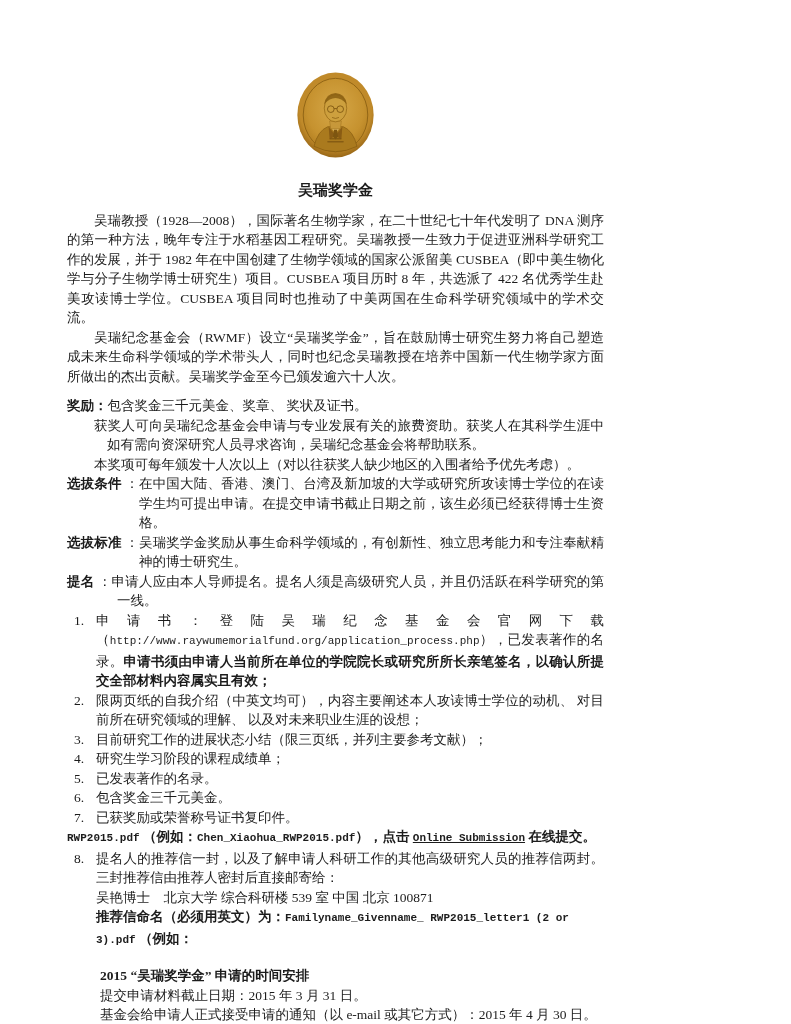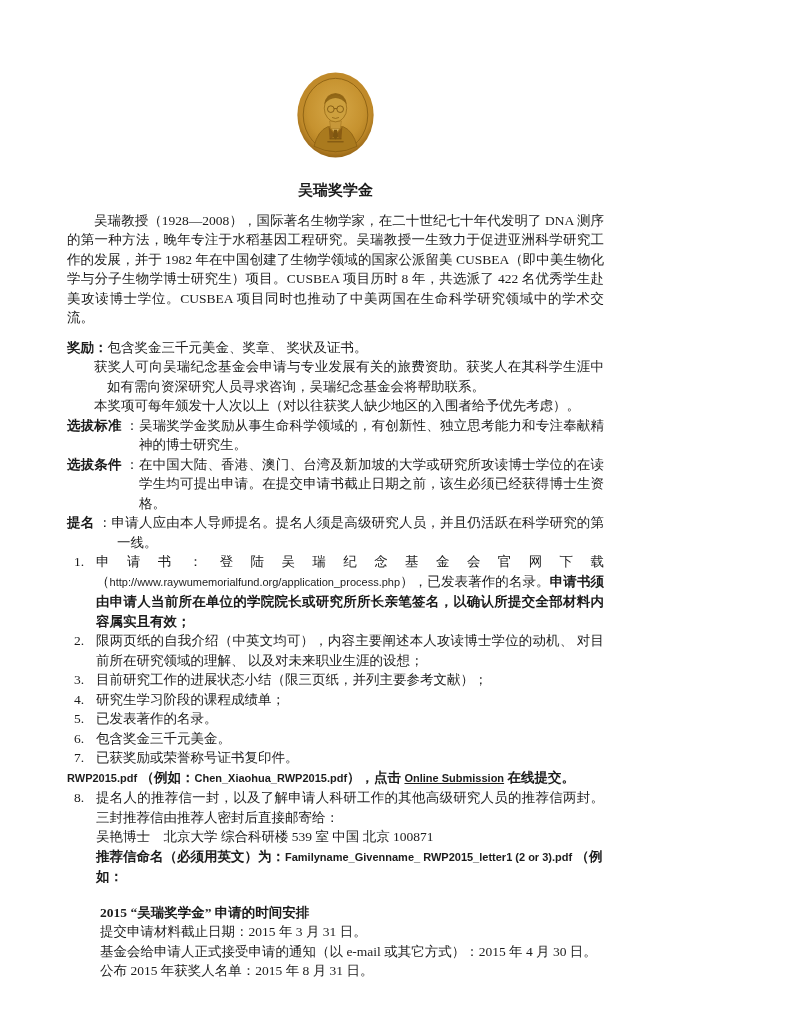--- a/index.html
+++ b/index.html
@@ -12,21 +12,21 @@
     padding: 72px 66px 0 67px;
     overflow: hidden;
     font-family: "Liberation Serif", "DejaVu Serif", serif;
     color: #1c1c1c;
     font-size: 13.5px;
     line-height: 19.5px;
   }
   p { margin: 0; }
   .b { font-weight: bold; }
   .u { text-decoration: underline; }
-  .mono { font-family: Liberation Sans, sans-serif; font-size: 11px; }
+  .mono { font-family: Liberation Mono, monospace; font-size: 11px; }
   .link { color: #0000dd; }
   .medal-wrap { text-align: center; margin-bottom: 14px; }
   .medal { width: 79px; height: 88px; display: inline-block; }
   .doc-title {
     text-align: center; font-weight: bold; font-size: 15px;
     margin: 0 0 11px 0; line-height: 20px;
   }
   .para { text-indent: 2em; text-align: justify; }
   .sec-gap { height: 10px; }
   .award-line { text-align: justify; }
@@ -87,29 +87,30 @@
       <path d="M36.5 46.5 Q40 48.5 43.5 46.5" fill="none" stroke="#8a5f12" stroke-width="0.8"></path>
 
       <rect x="34" y="67.5" width="12" height="1.5" rx="0.75" fill="#7d5510" opacity="0.8"></rect>
       <rect x="31.5" y="70.5" width="17" height="1.5" rx="0.75" fill="#7d5510" opacity="0.8"></rect>
     </svg>
   </div>
 
   <h1 class="doc-title">吴瑞奖学金</h1>
 
   <p class="para">吴瑞教授（1928—2008），国际著名生物学家，在二十世纪七十年代发明了 DNA 测序的第一种方法，晚年专注于水稻基因工程研究。吴瑞教授一生致力于促进亚洲科学研究工作的发展，并于 1982 年在中国创建了生物学领域的国家公派留美 CUSBEA（即中美生物化学与分子生物学博士研究生）项目。CUSBEA 项目历时 8 年，共选派了 422 名优秀学生赴美攻读博士学位。CUSBEA 项目同时也推动了中美两国在生命科学研究领域中的学术交流。</p>
+  <p class="para">吴瑞纪念基金会（RWMF）设立“吴瑞奖学金”，旨在鼓励博士研究生努力将自己塑造成未来生命科学领域的学术带头人，同时也纪念吴瑞教授在培养中国新一代生物学家方面所做出的杰出贡献。吴瑞奖学金至今已颁发逾六十人次。</p>
 
   <div class="sec-gap"></div>
 
   <p class="award-line"><span class="b">奖励：</span><span>包含奖金三千元美金、奖章、 奖状及证书。</span></p>
   <p class="award-sub1">获奖人可向吴瑞纪念基金会申请与专业发展有关的旅费资助。获奖人在其科学生涯中如有需向资深研究人员寻求咨询，吴瑞纪念基金会将帮助联系。</p>
   <p class="award-sub2">本奖项可每年颁发十人次以上（对以往获奖人缺少地区的入围者给予优先考虑）。</p>
 
+  <p class="hang"><span class="b">选拔条件</span><span> ：在中国大陆、香港、澳门、台湾及新加坡的大学或研究所攻读博士学位的在读学生均可提出申请。在提交申请书截止日期之前，该生必须已经获得博士生资格。</span></p>
   <p class="hang"><span class="b">选拔标准</span><span> ：吴瑞奖学金奖励从事生命科学领域的，有创新性、独立思考能力和专注奉献精神的博士研究生。</span></p>
-  <p class="hang"><span class="b">选拔条件</span><span> ：在中国大陆、香港、澳门、台湾及新加坡的大学或研究所攻读博士学位的在读学生均可提出申请。在提交申请书截止日期之前，该生必须已经获得博士生资格。</span></p>
   <p class="hang-sm"><span class="b">提名 </span><span>：申请人应由本人导师提名。提名人须是高级研究人员，并且仍活跃在科学研究的第一线。</span></p>
 
   <div>
     <div class="list-item">
       <span class="num">1.</span>
       <span><span>申请书：登陆吴瑞纪念基金会官网下载（</span><span class="mono">http://www.raywumemorialfund.org/application_process.php</span><span>），已发表著作的名录。</span><span class="b">申请书须由申请人当前所在单位的学院院长或研究所所长亲笔签名，以确认所提交全部材料内容属实且有效；</span></span>
     </div>
     <div class="list-item">
       <span class="num">2.</span>
       <span><span>限两页纸的自我介绍（中英文均可），内容主要阐述本人攻读博士学位的动机、 对目前所在研究领域的理解、 以及对未来职业生涯的设想；</span></span>

